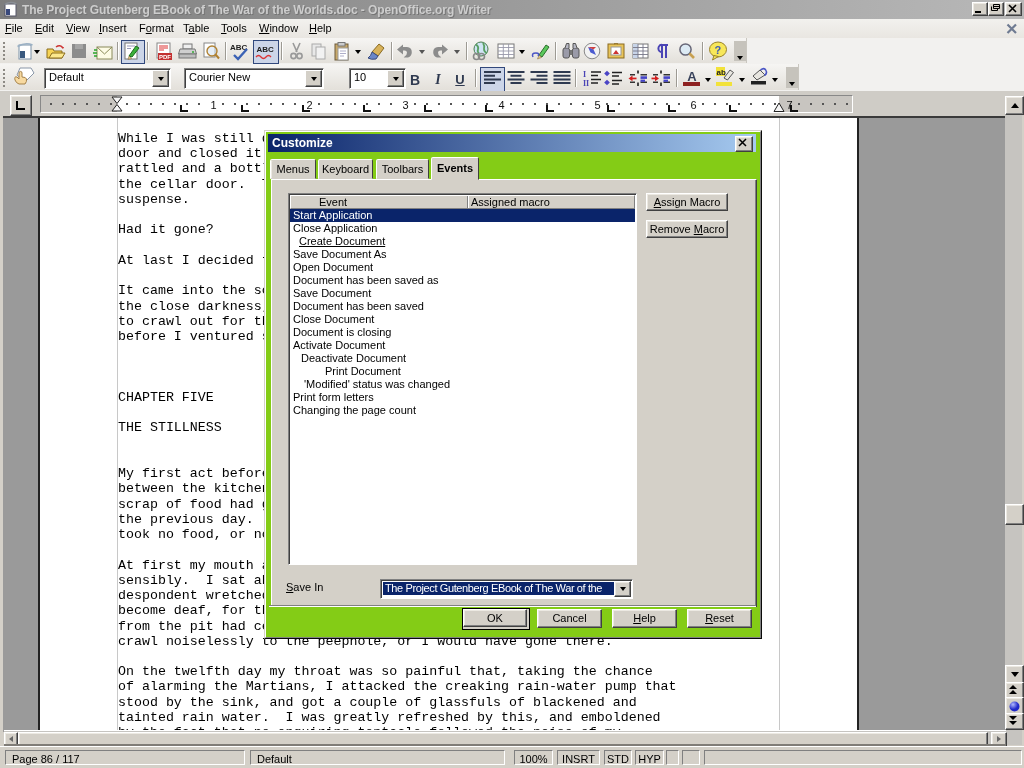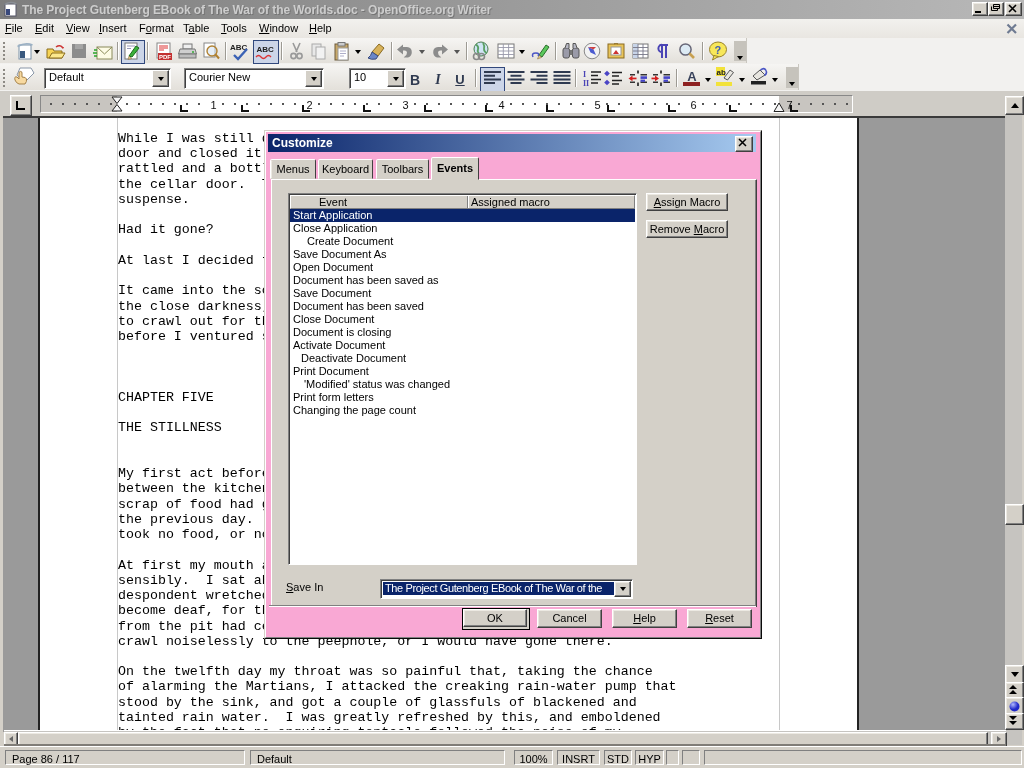--- a/index.html
+++ b/index.html
@@ -488,21 +488,21 @@
   <div class="abs" style="left:250px;top:3px;width:255px;height:15px;border:1px solid;border-color:#808080 #fff #fff #808080;padding:2px 0 0 6px;box-sizing:border-box;">Default</div>
   <div class="abs" style="left:514px;top:3px;width:39px;height:15px;border:1px solid;border-color:#808080 #fff #fff #808080;padding:2px 0 0 0;text-align:center;box-sizing:border-box;">100%</div>
   <div class="abs" style="left:557px;top:3px;width:43px;height:15px;border:1px solid;border-color:#808080 #fff #fff #808080;padding:2px 0 0 0;text-align:center;box-sizing:border-box;">INSRT</div>
   <div class="abs" style="left:604px;top:3px;width:28px;height:15px;border:1px solid;border-color:#808080 #fff #fff #808080;padding:2px 0 0 0;text-align:center;box-sizing:border-box;">STD</div>
   <div class="abs" style="left:635px;top:3px;width:29px;height:15px;border:1px solid;border-color:#808080 #fff #fff #808080;padding:2px 0 0 0;text-align:center;box-sizing:border-box;">HYP</div>
   <div class="abs" style="left:666px;top:3px;width:13px;height:15px;border:1px solid;border-color:#808080 #fff #fff #808080;box-sizing:border-box;"></div>
   <div class="abs" style="left:682px;top:3px;width:18px;height:15px;border:1px solid;border-color:#808080 #fff #fff #808080;box-sizing:border-box;"></div>
   <div class="abs" style="left:704px;top:3px;width:318px;height:15px;border:1px solid;border-color:#808080 #fff #fff #808080;box-sizing:border-box;"></div>
 </div>
 
-<div class="abs" id="dialog" style="left:264px;top:130px;width:496px;height:507px;background:#f9a8d4;
+<div class="abs" id="dialog" style="left:264px;top:130px;width:496px;height:507px;background:#84cc16;
   border:1px solid;border-color:#d4d0c8 #0a0a0a #0a0a0a #d4d0c8;">
   <div class="abs" style="left:0;top:0;right:0;bottom:0;border:1px solid;border-color:#fff #808080 #808080 #fff;"></div>
   <div class="abs" style="left:3px;top:3px;width:488px;height:18px;background:linear-gradient(90deg,#0a246a,#a6caf0);">
     <div class="abs" style="left:4px;top:2px;color:#fff;font-weight:bold;font-size:12px;">Customize</div>
     <div class="abs btn" style="right:3px;top:2px;width:16px;height:14px;">
       <svg width="12" height="10" style="position:absolute;left:1px;top:1px">
             <path d="M2 1 L9 8 M9 1 L2 8" stroke="#000" stroke-width="1.5"></path>
           </svg>
     </div>
   </div>
@@ -520,31 +520,31 @@
     <div style="position:absolute;left:1px;top:1px;right:1px;height:14px;background:#d4d0c8;
       border:1px solid;border-color:#fff #808080 #808080 #fff;box-sizing:border-box;">
       <span style="position:absolute;left:4px;top:0px;margin-left:24px;">Event</span>
       <span style="position:absolute;left:180px;top:0px;">Assigned macro</span>
       <span style="position:absolute;left:176px;top:0;width:1px;height:12px;background:#808080;"></span>
       <span style="position:absolute;left:177px;top:0;width:1px;height:12px;background:#fff;"></span>
     </div>
     <div id="evlist" style="position:absolute;left:1px;top:15px;right:1px;bottom:1px;font-size:11px;">
           <div style="height:13px;line-height:13px;padding-left:3px;background:#0a246a;color:#fff;">Start Application</div>
           <div style="height:13px;line-height:13px;padding-left:3px;">Close Application</div>
-          <div style="height:13px;line-height:13px;padding-left:17px;">Create Document</div>
+          <div style="height:13px;line-height:13px;padding-left:9px;text-decoration:underline;">Create Document</div>
           <div style="height:13px;line-height:13px;padding-left:3px;">Save Document As</div>
           <div style="height:13px;line-height:13px;padding-left:3px;">Open Document</div>
           <div style="height:13px;line-height:13px;padding-left:3px;">Document has been saved as</div>
           <div style="height:13px;line-height:13px;padding-left:3px;">Save Document</div>
           <div style="height:13px;line-height:13px;padding-left:3px;">Document has been saved</div>
           <div style="height:13px;line-height:13px;padding-left:3px;">Close Document</div>
           <div style="height:13px;line-height:13px;padding-left:3px;">Document is closing</div>
           <div style="height:13px;line-height:13px;padding-left:3px;">Activate Document</div>
           <div style="height:13px;line-height:13px;padding-left:3px;margin-left:8px;">Deactivate Document</div>
-          <div style="height:13px;line-height:13px;padding-left:3px;">Print Document</div>
+          <div style="height:13px;line-height:13px;padding-left:3px;margin-left:32px;">Print Document</div>
           <div style="height:13px;line-height:13px;padding-left:14px;">'Modified' status was changed</div>
           <div style="height:13px;line-height:13px;padding-left:3px;">Print form letters</div>
           <div style="height:13px;line-height:13px;padding-left:3px;">Changing the page count</div>
         </div>
   </div>
 
   <div class="abs btn" style="left:381px;top:62px;width:82px;height:18px;text-align:center;padding-top:2px;box-sizing:border-box;z-index:3;"><span class="u">A</span>ssign Macro</div>
   <div class="abs btn" style="left:381px;top:89px;width:82px;height:18px;text-align:center;padding-top:2px;box-sizing:border-box;z-index:3;">Remove <span class="u">M</span>acro</div>
 
   <div class="abs" style="left:21px;top:450px;z-index:3;"><span class="u">S</span>ave In</div>

